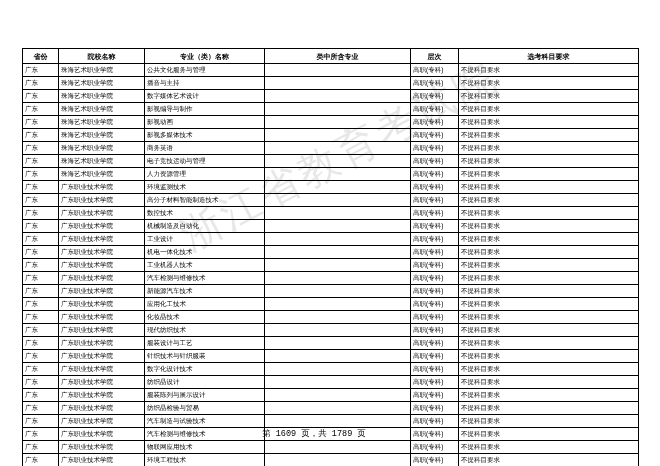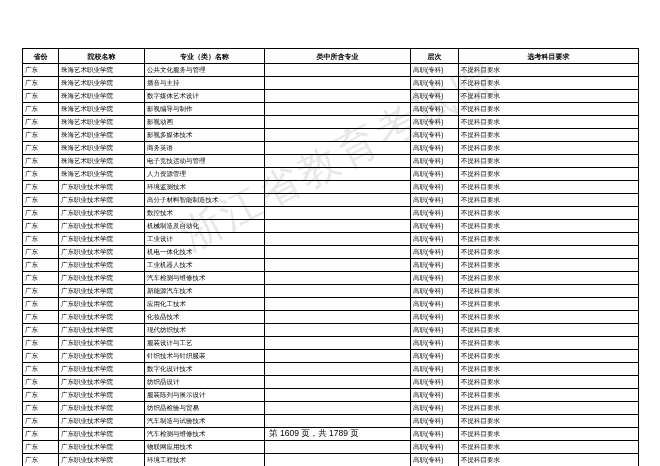--- a/index.html
+++ b/index.html
@@ -73,21 +73,21 @@
     text-align: left;
   }
   .footer {
     position: absolute;
     left: 0;
     top: 428px;
     width: 628px;
     text-align: center;
     font-size: 8.5px;
     color: #000;
-    font-family: Liberation Sans, sans-serif;
+    font-family: Liberation Mono, monospace;
     z-index: 10;
   }
 </style>
 </head>
 <body>
 
 <div id="page">
 
   <div class="watermark">浙江省教育考试院</div>
 

